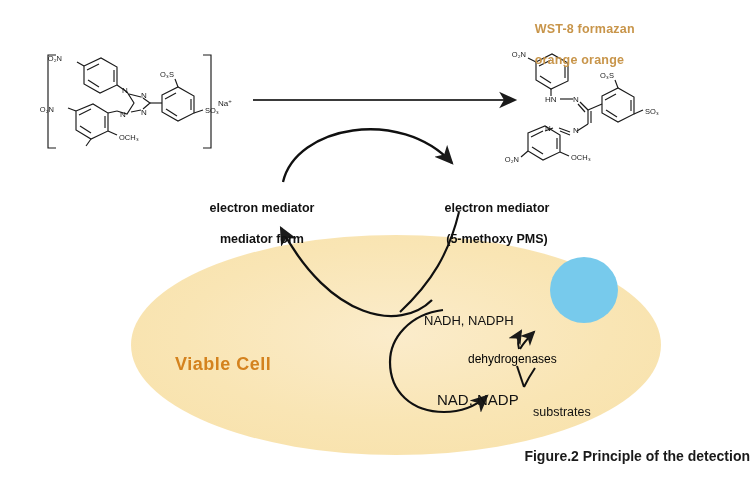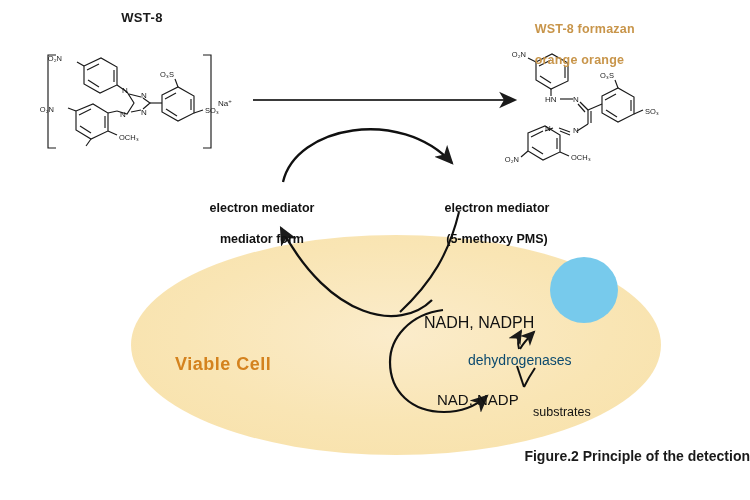--- a/index.html
+++ b/index.html
@@ -70,28 +70,28 @@
     left: 175px;
     top: 353px;
     font-size: 18px;
     font-weight: bold;
     color: #d4821e;
     letter-spacing: 0.5px;
   }
   .nadh {
     left: 424px;
     top: 313px;
-    font-size: 16px;
+    font-size: 13px;
     color: #111111;
   }
   .dehydro {
     left: 468px;
     top: 352px;
-    font-size: 14px;
-    color: #0c4a6e;
+    font-size: 12px;
+    color: #000000;
   }
   .nad {
     left: 437px;
     top: 391px;
     font-size: 15px;
     color: #111111;
   }
   .substrates {
     left: 533px;
     top: 391px;
@@ -275,21 +275,20 @@
       <text x="571" y="160">OCH₃</text>
       <text x="600" y="78">O₃S</text>
       <text x="645" y="114">SO₃</text>
       <text x="545" y="102" font-size="8">HN</text>
       <text x="573" y="102" font-size="8">N</text>
       <text x="573" y="133" font-size="8">N</text>
       <text x="545" y="131" font-size="8">N</text>
     </g>
   </svg>
 
-  <div class="lbl title-wst8">WST-8</div>
 
   <div class="lbl title-formazan">
     <span>WST-8 formazan</span><br>
     <span>orange orange</span>
   </div>
 
   <div class="lbl mediator-left">
     <span>electron mediator</span><br>
     <span>mediator form</span>
   </div>

